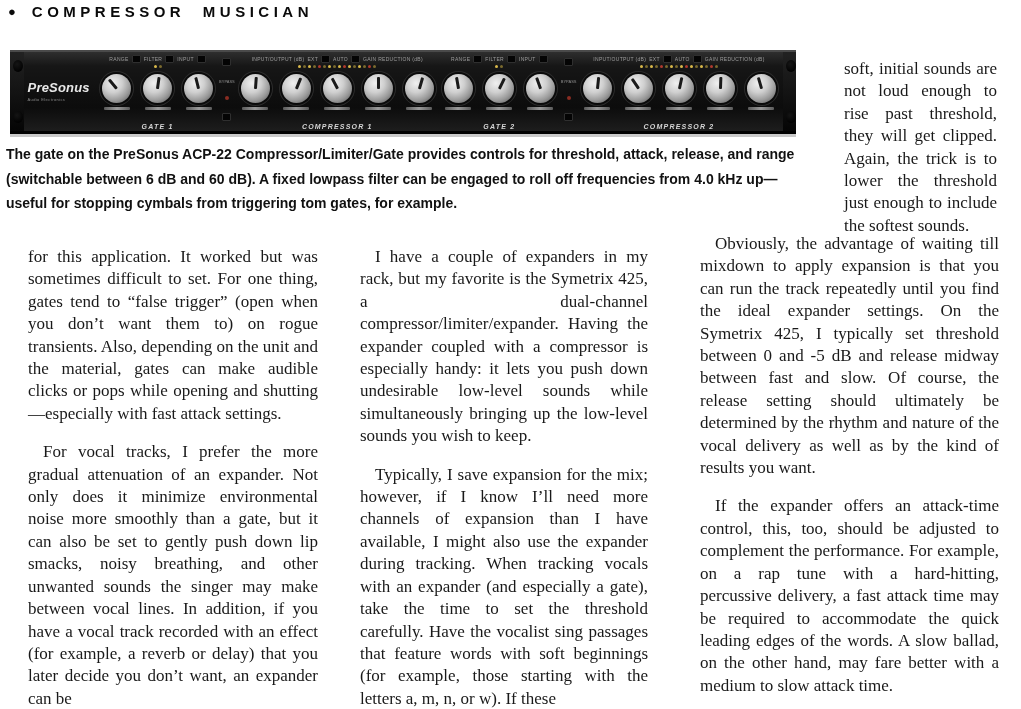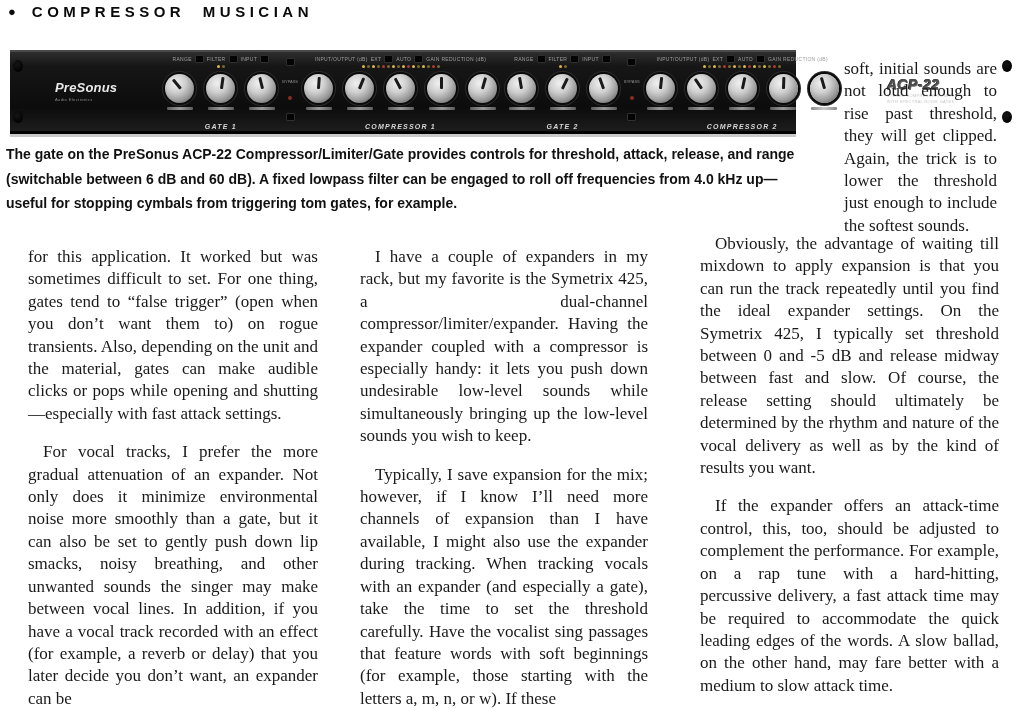--- a/index.html
+++ b/index.html
@@ -18,21 +18,20 @@
   }
   .kicker .dot { font-size:13px; letter-spacing:0; margin-right:16px; }
 
   
   .rack {
     position:absolute; left:10px; top:50px; width:786px; height:84px;
     background:linear-gradient(180deg,#2e2e2e 0%,#161616 18%,#0c0c0c 70%,#1d1d1d 100%);
     display:flex; align-items:stretch;
     border-top:2px solid #4a4a4a; border-bottom:3px solid #000;
     box-shadow:0 3px 0 #c9c9c9;
-    gap:41px;
   }
   .rack-ear { width:16px; position:relative; background:linear-gradient(180deg,#222,#050505); }
   .rack-ear .screw { position:absolute; left:3px; width:10px; height:12px; border-radius:50%;
     background:radial-gradient(circle at 40% 35%, #151515, #000 80%); }
   .rack-ear .screw.t { top:8px; } .rack-ear .screw.b { bottom:8px; }
   .rack-brand { width:84px; padding-top:28px; padding-left:4px; }
   .brand-name { color:#e8e8e8; font-family:"Liberation Sans", sans-serif;
     font-weight:700; font-style:italic; font-size:13px; letter-spacing:.2px; }
   .brand-sub { color:#8a8a8a; font-family:"Liberation Sans", sans-serif; font-size:4px; margin-top:2px; letter-spacing:.4px; }
 
@@ -306,25 +305,20 @@
             <div class="knobwrap">
               <div class="knob" style="--rot: -16deg;">
                 <div class="ptr"></div>
               </div>
               <div class="kstrip"></div>
             </div>
           </div>
           <div class="kg-label">COMPRESSOR 2</div>
         </div>
       </div>
-    <div class="rack-model">
-      <div class="model-name">ACP-22</div>
-      <div class="model-sub">STEREO COMPRESSOR/LIMITER</div>
-      <div class="model-sub">WITH SPECTRAL NOISE GATES</div>
-    </div>
     <div class="rack-ear">
       <div class="screw t"></div>
       <div class="screw b"></div>
     </div>
   </div>
 
   <div class="caption">The gate on the PreSonus ACP-22 Compressor/Limiter/Gate provides controls for threshold, attack, release, and range (switchable between 6 dB and 60 dB). A fixed lowpass filter can be engaged to roll off frequencies from 4.0 kHz up—useful for stopping cymbals from triggering tom gates, for example.</div>
 
   <div class="col col-right-top">
     <p>soft, initial sounds are not loud enough to rise past threshold, they will get clipped. Again, the trick is to lower the threshold just enough to include the softest sounds.</p>

